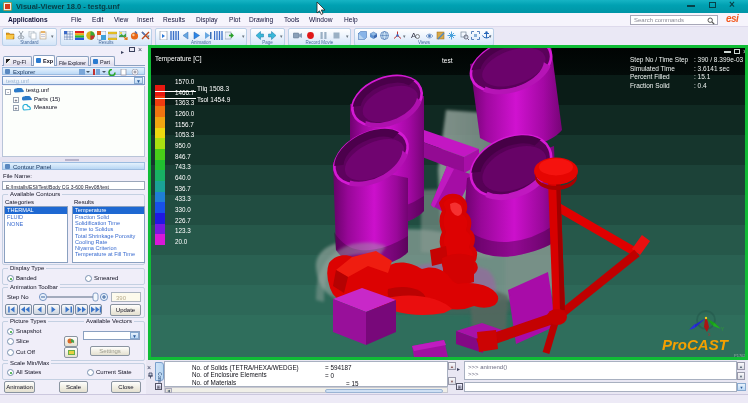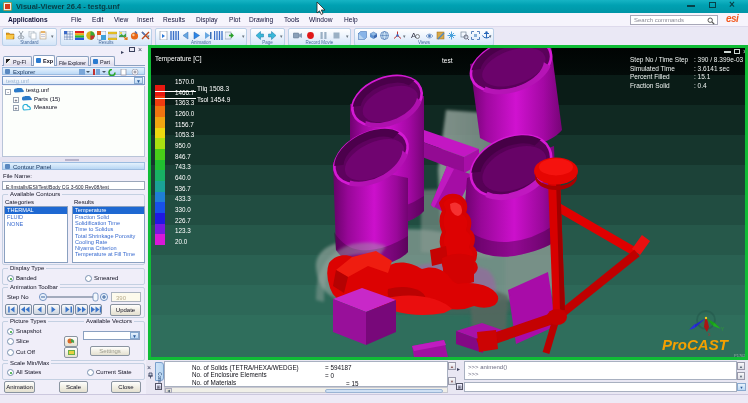--- a/index.html
+++ b/index.html
@@ -4,21 +4,21 @@
 html,body{width:748px;height:403px;overflow:hidden}
 body{position:relative;font-family:"Liberation Sans",sans-serif;background:#eceaf6;-webkit-font-smoothing:antialiased}
 .ab{position:absolute}
 .t7{font-size:6.6px;line-height:8px;color:#10103a}
 </style></head><body>
 
 <div class="ab" style="left:0;top:0;width:748px;height:13px;background:linear-gradient(180deg,#16b4c4,#00a1b2 40%,#0095a6)">
  <div class="ab" style="left:3px;top:2px;width:9px;height:9px;background:linear-gradient(135deg,#f4f4f4 20%,#e8e0d8);border:1px solid #995;border-radius:1px">
    <div class="ab" style="left:1px;top:1px;width:5px;height:5px;background:#d43a1a"></div>
  </div>
- <div class="ab" style="left:16px;top:2px;font-size:7.5px;color:#073c44;font-weight:bold">Visual-Viewer 26.4 - testg.unf</div>
+ <div class="ab" style="left:16px;top:2px;font-size:7.5px;color:#073c44;font-weight:bold">Visual-Viewer 18.0 - testg.unf</div>
  <div class="ab" style="left:687px;top:5px;width:8px;height:2px;background:#064048"></div>
  <div class="ab" style="left:709px;top:2px;width:7px;height:6px;border:1.5px solid #064048"></div>
  <div class="ab" style="left:729px;top:0px;font-size:10px;color:#064048;font-weight:bold;line-height:10px">×</div>
 </div>
 
 <div class="ab" style="left:0;top:13px;width:748px;height:14px;background:#f6f4fc;border-bottom:1px solid #dedaec">
  <div class="ab t7" style="left:8px;top:3px;font-weight:bold">Applications</div>
  <div class="ab t7" style="left:71px;top:3px">File</div>
  <div class="ab t7" style="left:92px;top:3px">Edit</div>
  <div class="ab t7" style="left:114px;top:3px">View</div>

